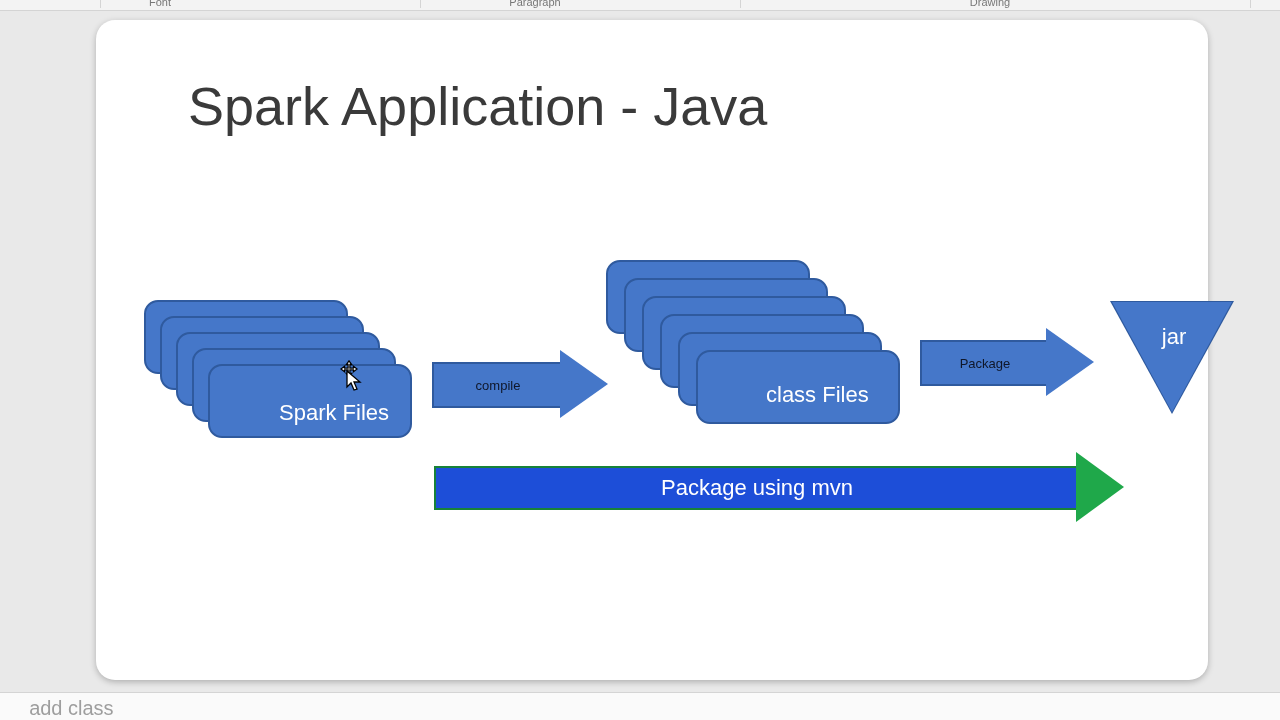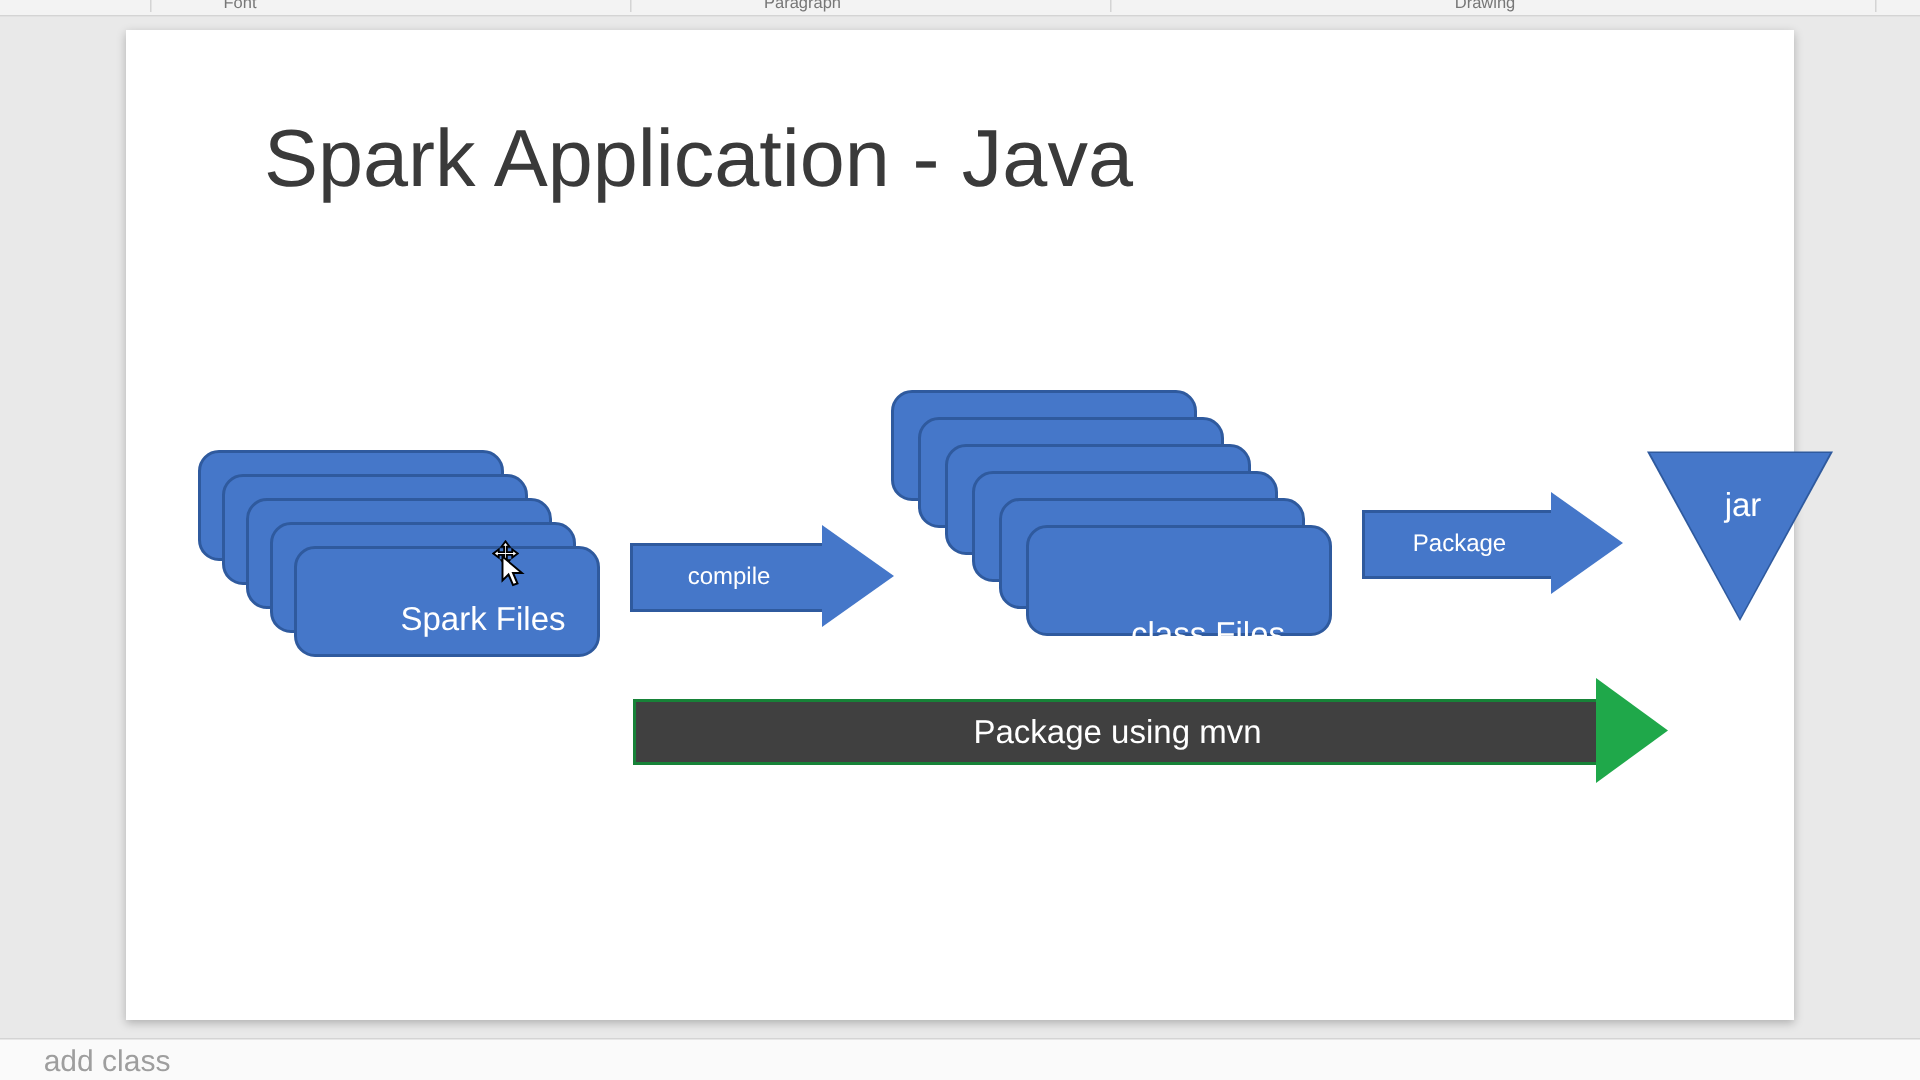--- a/index.html
+++ b/index.html
@@ -36,25 +36,26 @@
     bottom: 2px;
     font-size: 11px;
     color: #777;
     transform: translateX(-50%);
   }
 
   
   .slide-wrap {
     position: absolute;
     top: 20px;
-    left: 84px;
+    left: 96px;
     width: 1112px;
     height: 660px;
     background: #ffffff;
     box-shadow: 0 2px 6px rgba(0,0,0,.25);
+    border-radius: 19px;
   }
   .slide {
     position: relative;
     width: 100%;
     height: 100%;
   }
 
   .title {
     position: absolute;
     left: 92px;
@@ -90,22 +91,22 @@
     background: #4577c9;
     border: 2px solid #2f5a9e;
     border-right: none;
   }
   .arrow-blue .shaft .lbl {
     position: absolute;
     left: 0; right: 0;
     top: 50%;
     transform: translateY(-50%);
     text-align: center;
-    color: #ffffff;
-    font-size: 16px;
+    color: #0f172a;
+    font-size: 13px;
   }
   .arrow-blue .head {
     position: absolute;
     width: 0; height: 0;
     border-style: solid;
   }
 
   
   .tri-down {
     position: absolute;
@@ -136,21 +137,21 @@
     left: -2px;
     top: -1px;
   }
 
   
   .arrow-green {
     position: absolute;
   }
   .arrow-green .shaft {
     position: absolute;
-    background: #404040;
+    background: #1d4ed8;
     border: 2px solid #178238;
     border-right: none;
   }
   .arrow-green .shaft .lbl {
     position: absolute;
     left: 0; right: 0;
     top: 50%;
     transform: translateY(-50%);
     text-align: center;
     color: #fff;
@@ -226,21 +227,21 @@
       <div class="head" style="left:126px; top:-2px; border-width:36px 0 36px 50px; border-color: transparent transparent transparent #2f5a9e; z-index:-1;"></div>
     </div>
 
     <div class="stack" style="left:510px; top:240px;">
       <div class="card" style="left:0px;  top:0px;  width:200px; height:70px;"></div>
       <div class="card" style="left:18px; top:18px; width:200px; height:70px;"></div>
       <div class="card" style="left:36px; top:36px; width:200px; height:70px;"></div>
       <div class="card" style="left:54px; top:54px; width:200px; height:70px;"></div>
       <div class="card" style="left:72px; top:72px; width:200px; height:70px;"></div>
       <div class="card" style="left:90px; top:90px; width:200px; height:70px;"></div>
-      <div class="card-label" style="left:160px; top:122px;margin-top:28px;">class Files</div>
+      <div class="card-label" style="left:160px; top:122px;">class Files</div>
     </div>
 
     <div class="arrow-blue" style="left:824px; top:308px;">
       <div class="shaft" style="left:0; top:12px; width:126px; height:42px;">
         <div class="lbl">Package</div>
       </div>
       <div class="head" style="left:126px; top:0; border-width:34px 0 34px 48px; border-color: transparent transparent transparent #4577c9;"></div>
       <div class="head" style="left:124px; top:-2px; border-width:36px 0 36px 50px; border-color: transparent transparent transparent #2f5a9e; z-index:-1;"></div>
     </div>
 

